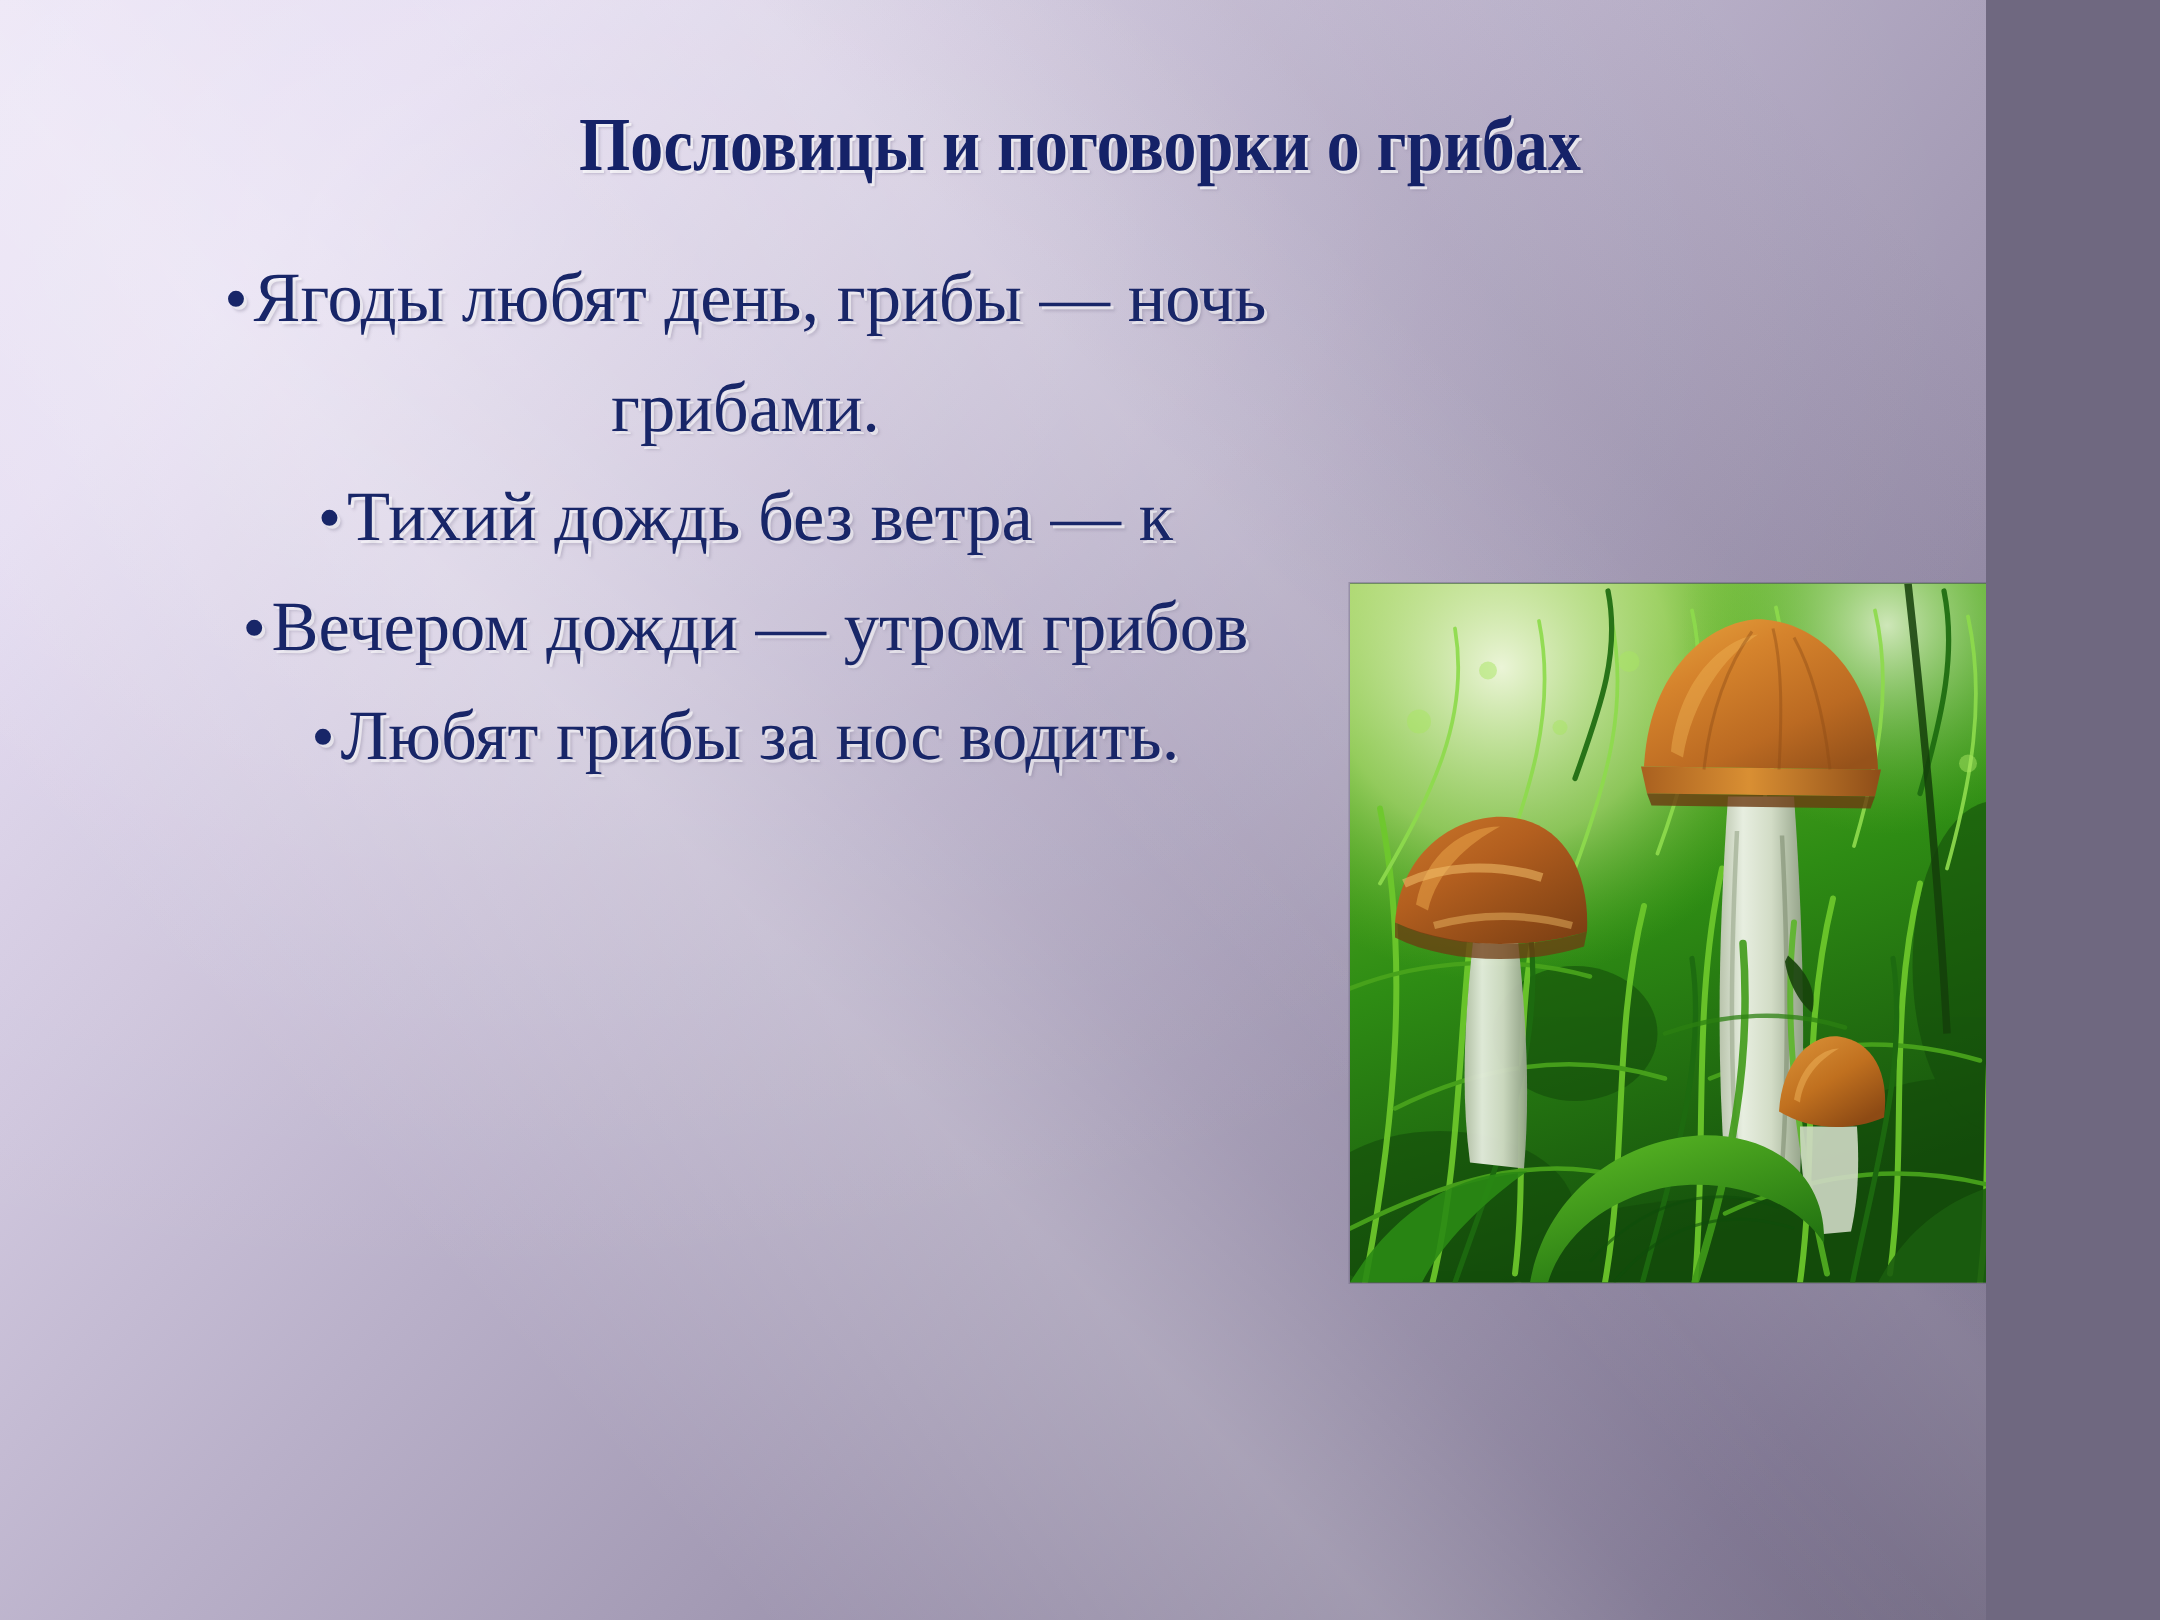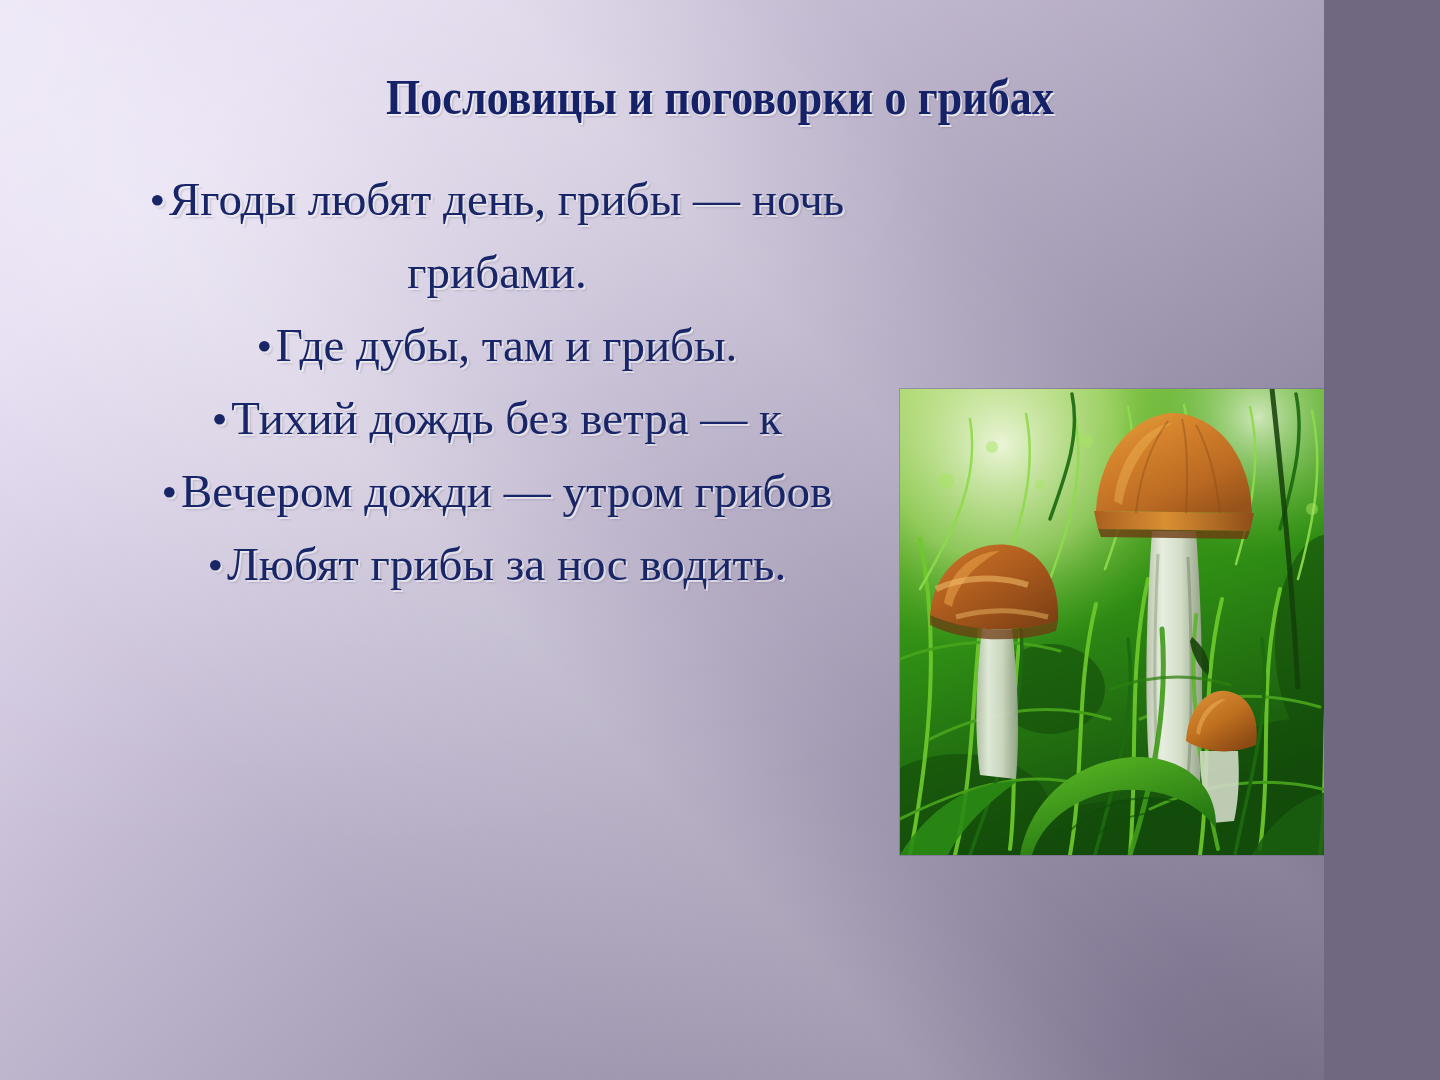--- a/index.html
+++ b/index.html
@@ -130,21 +130,20 @@
 <div class="slide">
 
   <div class="streaks"></div>
   <div class="vignette"></div>
 
   <div class="title">Пословицы и поговорки о грибах</div>
 
   <ul class="body-list" id="proverb-list">
       <li class="line"><span class="bullet">•</span><span>Ягоды любят день, грибы — ночь</span></li>
       <li class="line cont"><span>грибами.</span></li>
-      <li class="line"><span class="bullet">•</span><span>Где дубы, там и грибы.</span></li>
       <li class="line"><span class="bullet">•</span><span>Тихий дождь без ветра — к</span></li>
       <li class="line"><span class="bullet">•</span><span>Вечером дожди — утром грибов</span></li>
       <li class="line"><span class="bullet">•</span><span>Любят грибы за нос водить.</span></li>
     </ul>
 
   <div class="photo">
     <svg class="photo-canvas" viewBox="0 0 459 466" preserveAspectRatio="none">
       <defs>
         <linearGradient id="bgGrass" x1="0" y1="0" x2="0.3" y2="1">
           <stop offset="0%" stop-color="#93c95a"></stop>

